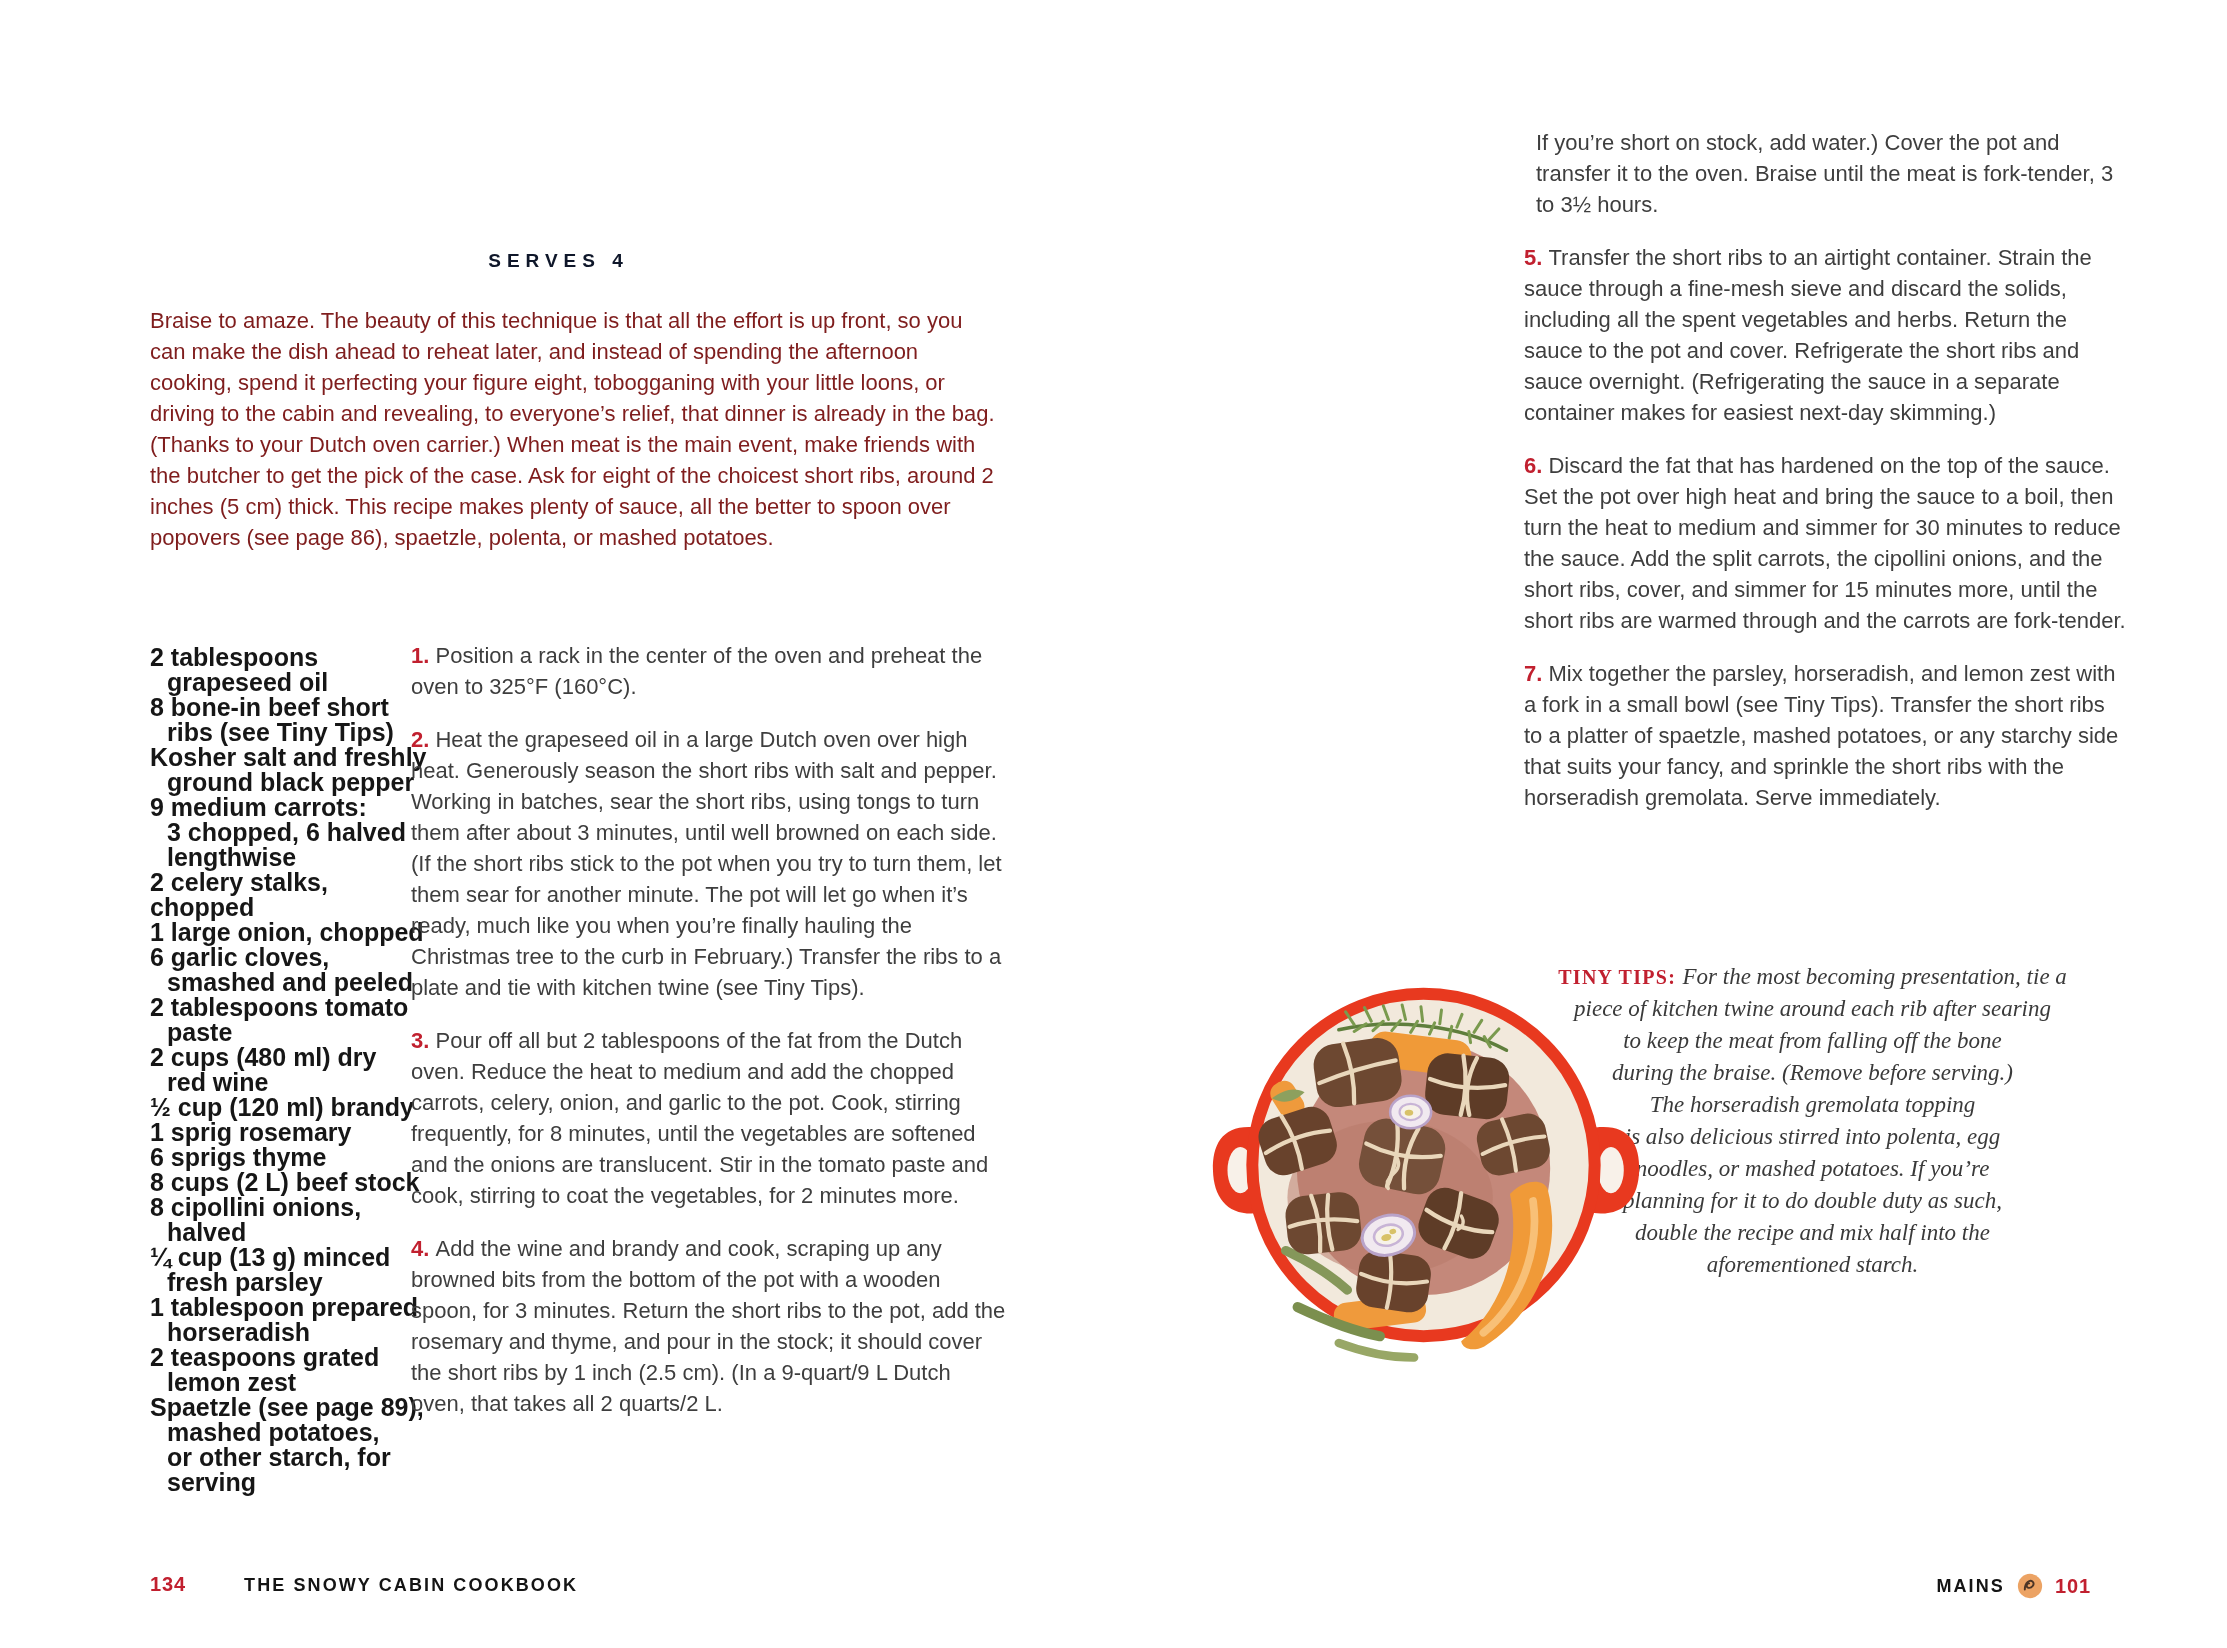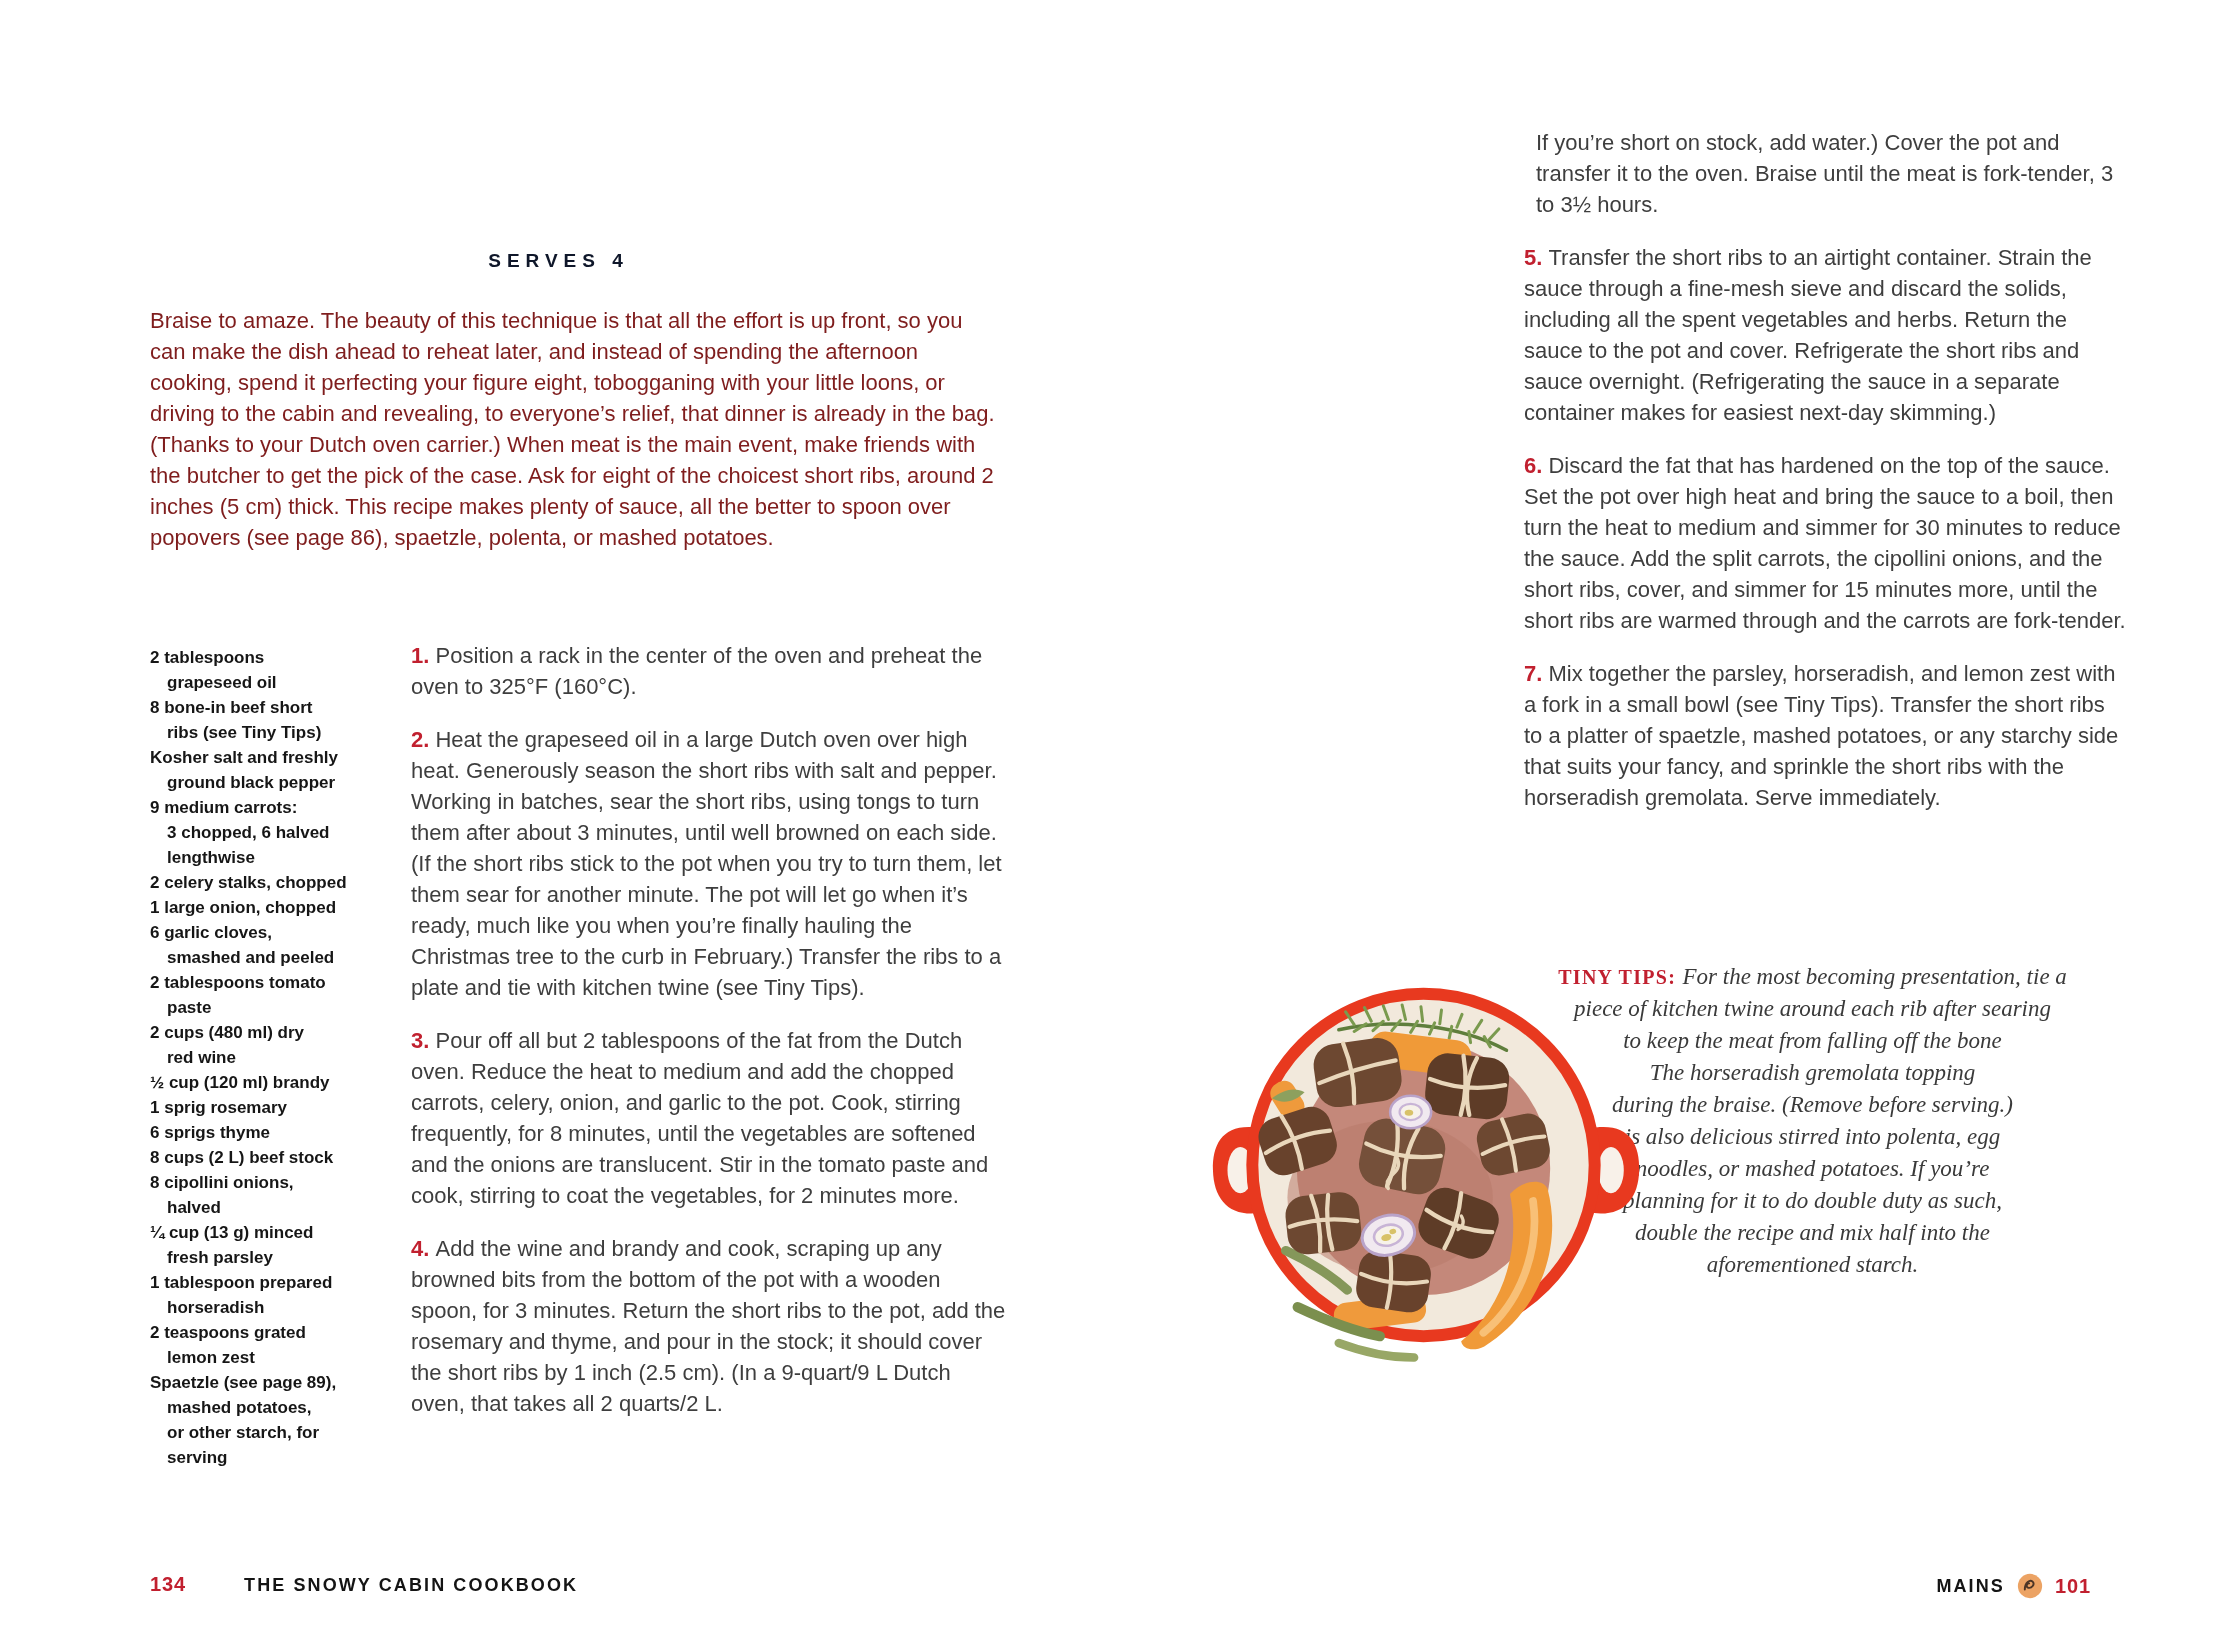--- a/index.html
+++ b/index.html
@@ -19,21 +19,21 @@
   .serves{
     position:absolute;left:130px;top:250px;width:857px;text-align:center;
     font-size:19px;font-weight:bold;letter-spacing:6px;color:#0f172a;
   }
   .intro{
     position:absolute;left:150px;top:305px;width:848px;
     font-size:22px;line-height:31px;color:#7f1d1d;
   }
   .ingredients{
     position:absolute;left:150px;top:645px;width:283px;
-    font-size:17px;font-weight:bold;line-height:25px;color:#161616;
+    font-size:25px;font-weight:bold;line-height:25px;color:#161616;
   }
   .ing-line.cont{margin-left:17px;}
 
   .steps-col{font-size:22px;line-height:31px;color:#3e3e3e;}
   #steps-left{position:absolute;left:411px;top:640px;width:600px;}
   #right-col{position:absolute;left:410px;top:127px;width:608px;}
   .step{margin:0 3px 22px 0;}
   .continuation{margin:0 0 22px 12px;}
   .num{color:#c1202f;font-weight:bold;}
 
@@ -151,22 +151,22 @@
         <p class="step"><span class="num">5.  </span>Transfer the short ribs to an airtight container. Strain the sauce through a fine-mesh sieve and discard the solids, including all the spent vegetables and herbs. Return the sauce to the pot and cover. Refrigerate the short ribs and sauce overnight. (Refrigerating the sauce in a separate container makes for easiest next-day skimming.)</p>
         <p class="step"><span class="num">6.  </span>Discard the fat that has hardened on the top of the sauce. Set the pot over high heat and bring the sauce to a boil, then turn the heat to medium and simmer for 30 minutes to reduce the sauce. Add the split carrots, the cipollini onions, and the short ribs, cover, and simmer for 15 minutes more, until the short ribs are warmed through and the carrots are fork-tender.</p>
         <p class="step"><span class="num">7.  </span>Mix together the parsley, horseradish, and lemon zest with a fork in a small bowl (see Tiny Tips). Transfer the short ribs to a platter of spaetzle, mashed potatoes, or any starchy side that suits your fancy, and sprinkle the short ribs with the horseradish gremolata. Serve immediately.</p>
       </div>
   </div>
 
   <div class="tiny-tips">
       <div class="tip-line"><span class="tips-label">TINY TIPS: </span>For the most becoming presentation, tie a</div>
       <div class="tip-line">piece of kitchen twine around each rib after searing</div>
       <div class="tip-line">to keep the meat from falling off the bone</div>
+      <div class="tip-line">during the braise. (Remove before serving.)</div>
       <div class="tip-line">The horseradish gremolata topping</div>
-      <div class="tip-line">during the braise. (Remove before serving.)</div>
       <div class="tip-line">is also delicious stirred into polenta, egg</div>
       <div class="tip-line">noodles, or mashed potatoes. If you’re</div>
       <div class="tip-line">planning for it to do double duty as such,</div>
       <div class="tip-line">double the recipe and mix half into the</div>
       <div class="tip-line">aforementioned starch.</div>
     </div>
 
   <svg class="pot-illo" viewBox="0 0 505 465">
 
     <path d="M64,180 C18,170 2,194 3,228 C4,264 24,285 64,277 Z" fill="#e8391f"></path>

